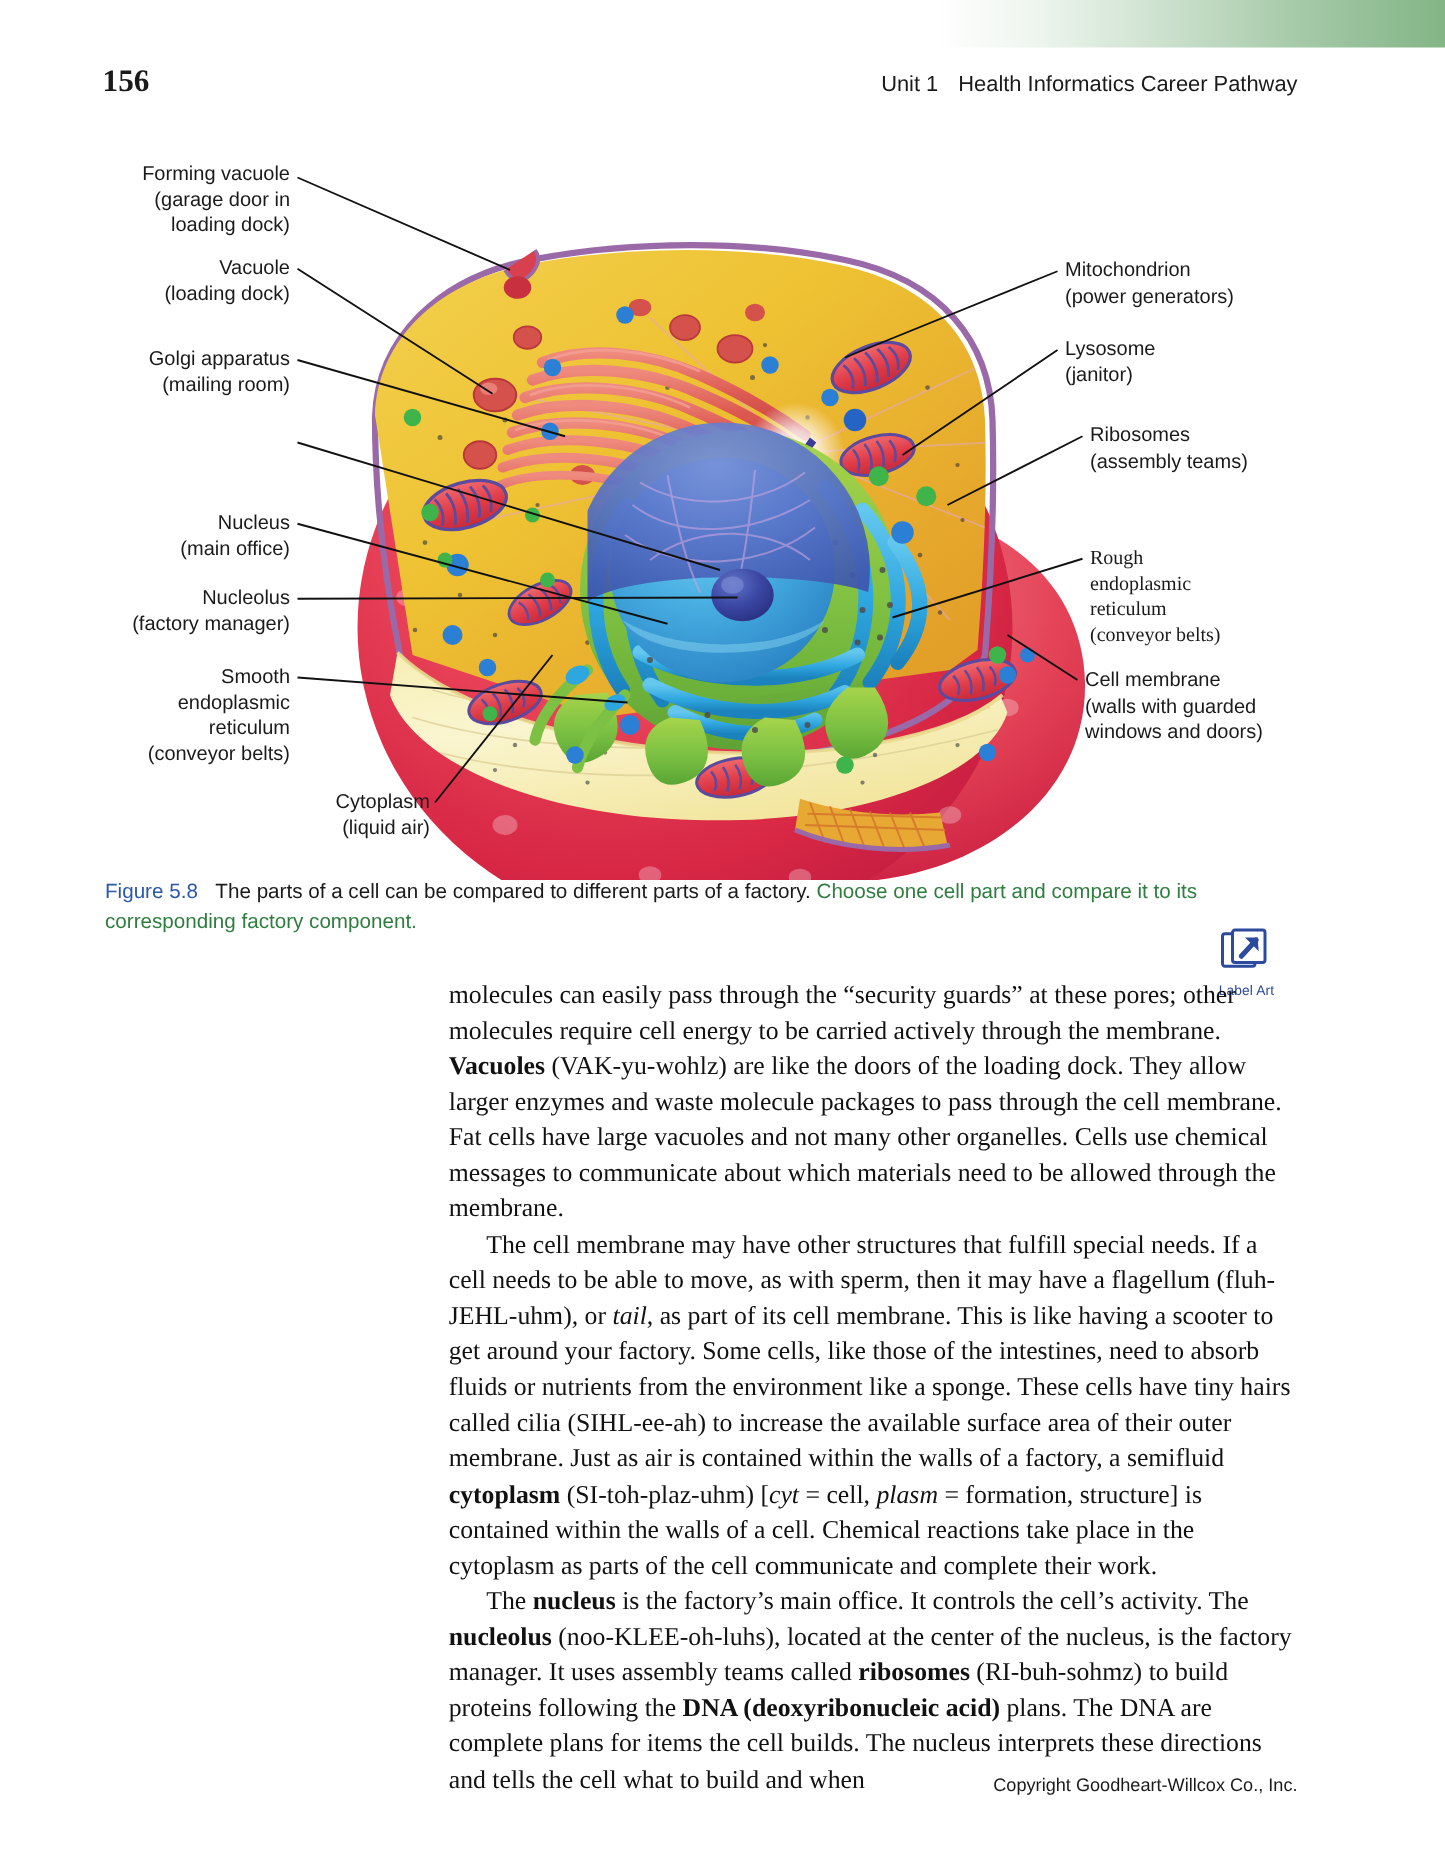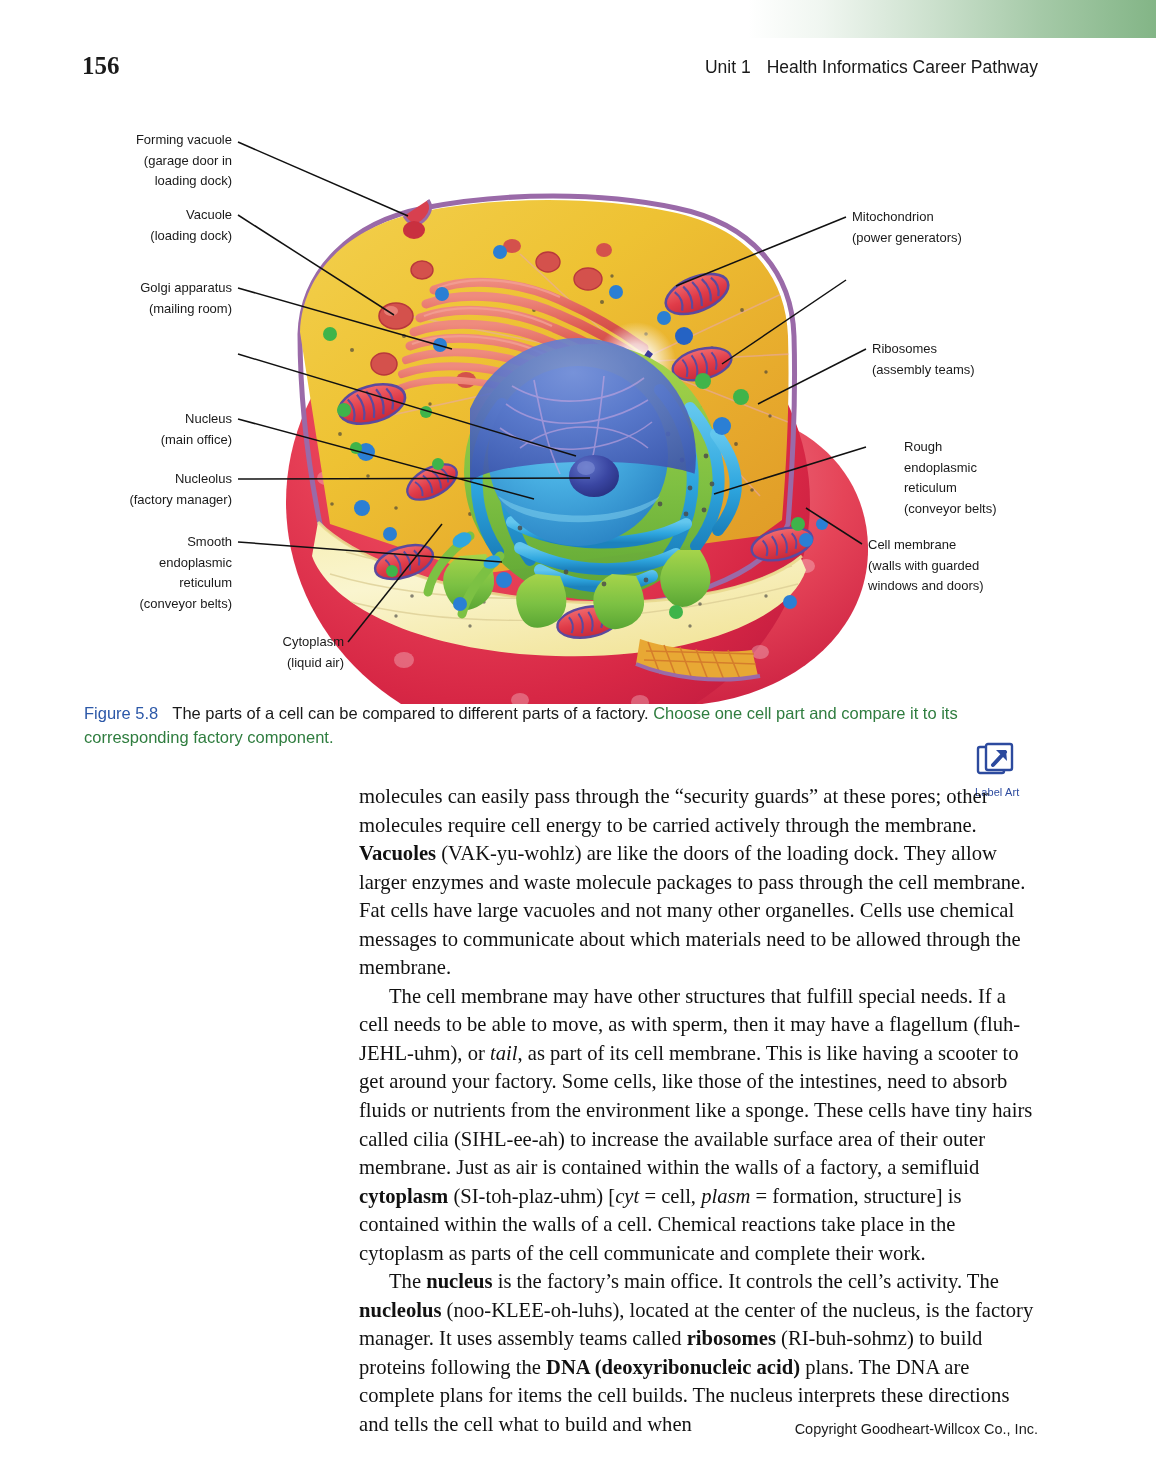--- a/index.html
+++ b/index.html
@@ -34,21 +34,21 @@
 
   
   .figure{position:absolute;left:0;top:104px;width:1156px;height:600px;}
   .figwrap{position:absolute;left:0;top:0;width:1156px;height:600px;}
   .figsvg{position:absolute;left:0;top:0;}
 
   
   .lbl{
     position:absolute;
     font-family:"Liberation Sans",sans-serif;
-    font-size:13px;line-height:20.5px;color:#1a1a1a;
+    font-size:16px;line-height:20.5px;color:#1a1a1a;
     white-space:pre;
   }
   .lbl.r{text-align:right;}
   .lbl.l{text-align:left;}
 
   
   .labelart{
     position:absolute;left:975px;top:637px;width:62px;height:58px;
   }
   .labelart .cap{
@@ -531,24 +531,25 @@
       <div class="lbl r" style="left:36px;top:305px;width:196px;"><span>Nucleus</span><br><span>(main office)</span></div>
 
       <div class="lbl r" style="left:24px;top:365px;width:208px;"><span>Nucleolus</span><br><span>(factory manager)</span></div>
 
       <div class="lbl r" style="left:28px;top:428px;width:204px;"><span>Smooth</span><br><span>endoplasmic</span><br><span>reticulum</span><br><span>(conveyor belts)</span></div>
 
       <div class="lbl r" style="left:140px;top:528px;width:204px;"><span>Cytoplasm</span><br><span>(liquid air)</span></div>
 
       <div class="lbl l" style="left:852px;top:103px;width:230px;"><span>Mitochondrion</span><br><span>(power generators)</span></div>
 
+      <div class="lbl l" style="left:852px;top:166px;width:230px;"><span>Lysosome</span><br><span>(janitor)</span></div>
 
       <div class="lbl l" style="left:872px;top:235px;width:220px;"><span>Ribosomes</span><br><span>(assembly teams)</span></div>
 
-      <div class="lbl l" style="left:904px;top:333px;width:220px;"><span>Rough</span><br><span>endoplasmic</span><br><span>reticulum</span><br><span>(conveyor belts)</span></div>
+      <div class="lbl l" style="left:872px;top:333px;width:220px;font-family:Liberation Serif, serif;"><span>Rough</span><br><span>endoplasmic</span><br><span>reticulum</span><br><span>(conveyor belts)</span></div>
 
       <div class="lbl l" style="left:868px;top:431px;width:230px;"><span>Cell membrane</span><br><span>(walls with guarded</span><br><span>windows and doors)</span></div>
     </div>
 
     <div class="labelart">
       <svg width="40" height="40" viewBox="0 0 40 40">
         <rect x="3" y="6" width="26" height="26" rx="2" fill="#ffffff" stroke="#2c4a9e" stroke-width="2.4"></rect>
         <rect x="11" y="3" width="26" height="26" rx="2" fill="#ffffff" stroke="#2c4a9e" stroke-width="2.4"></rect>
         <path d="M18 24 L30 11" stroke="#2c4a9e" stroke-width="4" stroke-linecap="round"></path>
         <path d="M31 9 L32 20 L21 9 Z" fill="#2c4a9e"></path>

